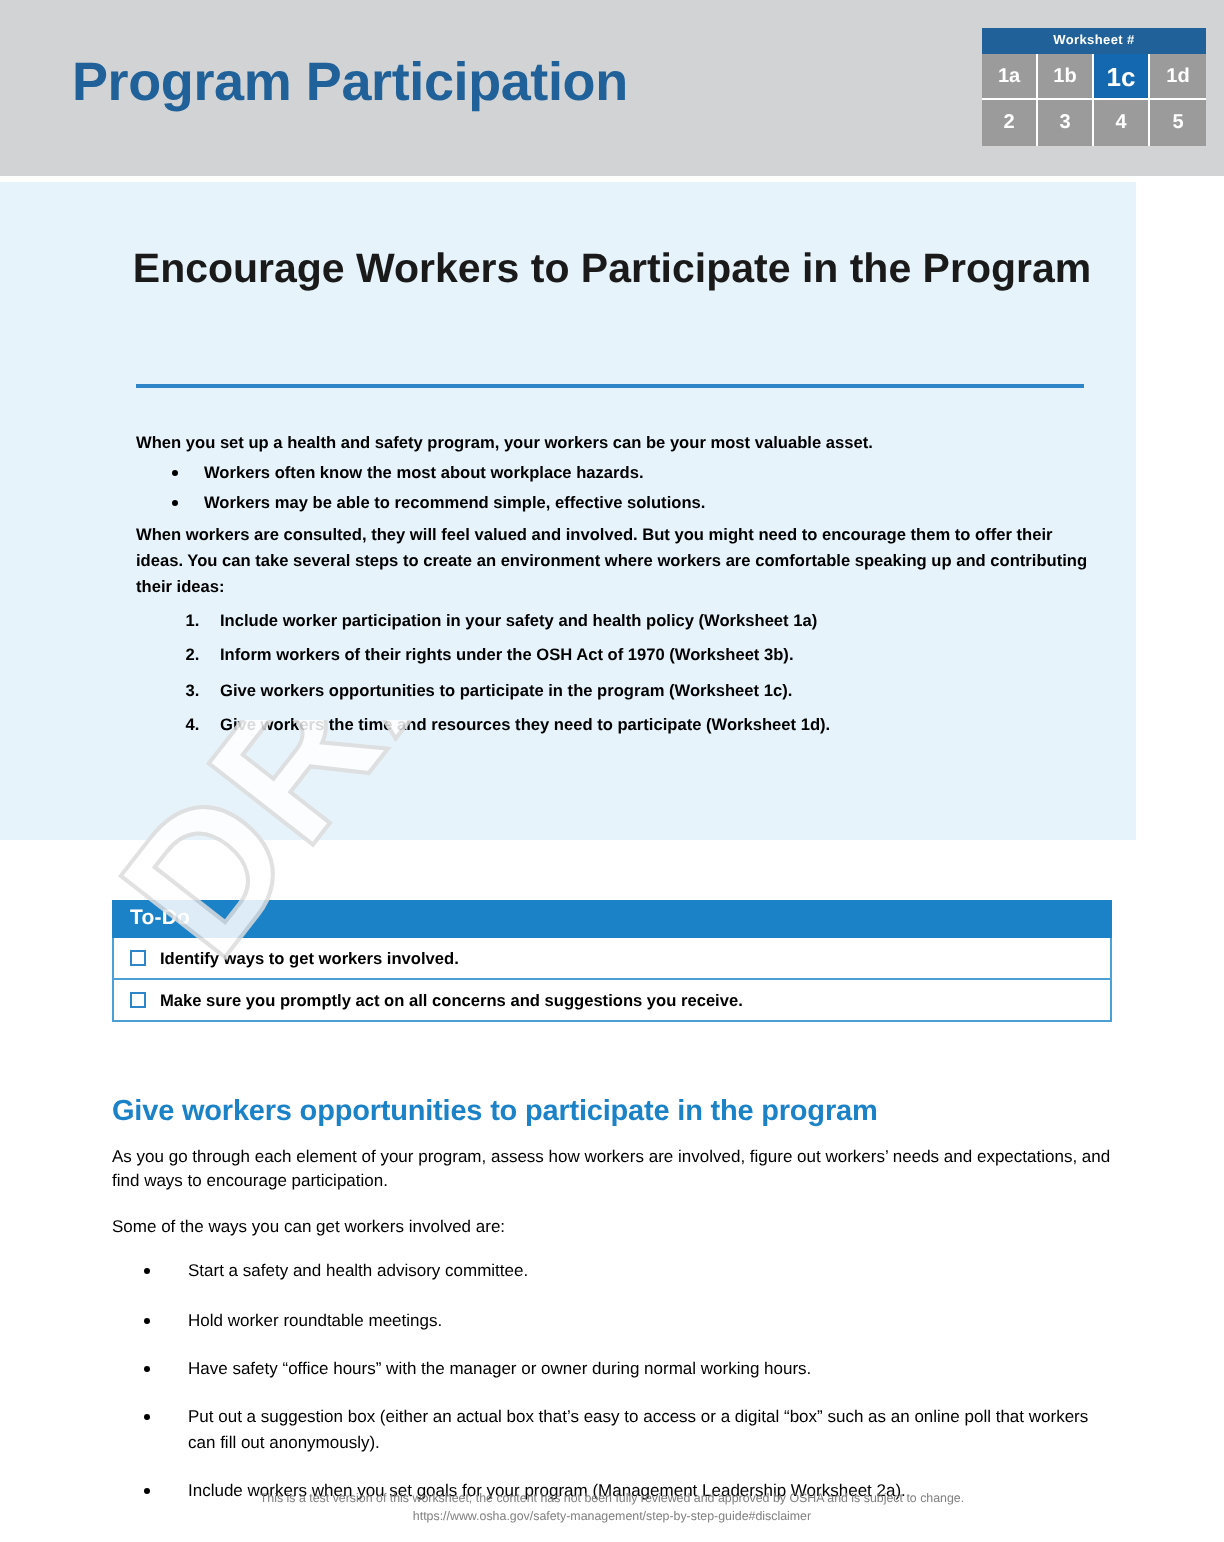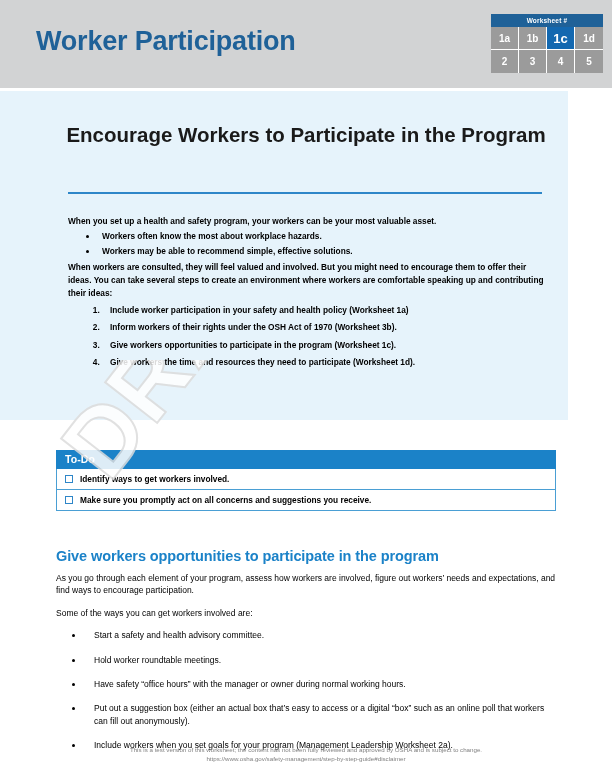--- a/index.html
+++ b/index.html
@@ -257,21 +257,21 @@
   }
 </style>
 </head>
 <body>
 
 <div id="watermark">
   <div class="wm-text">DRAFT GUIDE</div>
 </div>
 
 <div id="header-band">
-  <div id="page-title">Worker Participation</div>
+  <div id="page-title">Program Participation</div>
 </div>
 
 <div id="worksheet-grid">
   <div id="ws-header">Worksheet #</div>
   <div class="ws-row">
     <div class="ws-cell">1a</div>
     <div class="ws-cell">1b</div>
     <div class="ws-cell active">1c</div>
     <div class="ws-cell">1d</div>
   </div>

